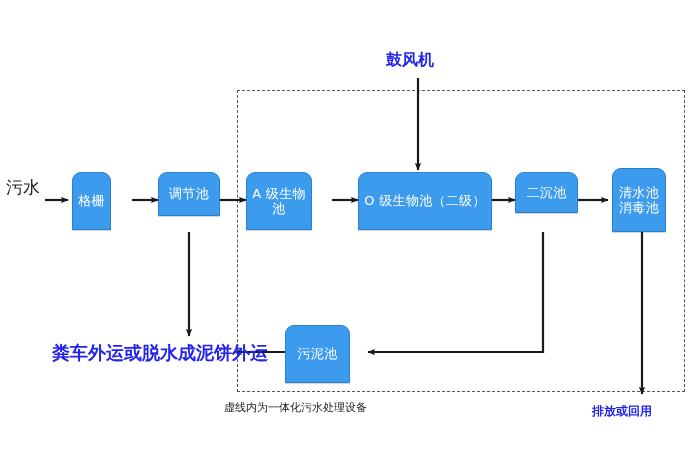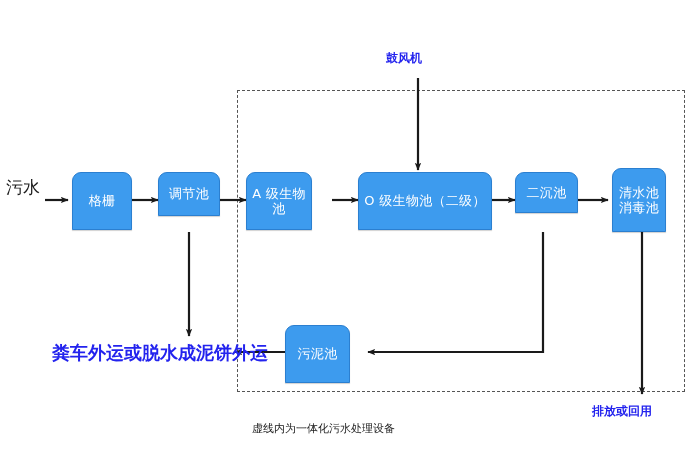--- a/index.html
+++ b/index.html
@@ -100,21 +100,21 @@
 
     <line x1="189" y1="232" x2="189" y2="336" stroke="#1a1a1a" stroke-width="2.2" marker-end="url(#ah)"></line>
 
     <polyline points="543,232 543,352 368,352" fill="none" stroke="#1a1a1a" stroke-width="2.2" marker-end="url(#ah)"></polyline>
 
     <line x1="285" y1="352" x2="235" y2="352" stroke="#1a1a1a" stroke-width="2.2" marker-end="url(#ah)"></line>
 
     <line x1="642" y1="232" x2="642" y2="394" stroke="#1a1a1a" stroke-width="2.2" marker-end="url(#ah)"></line>
   </svg>
 
-  <div class="node" style="left:72px;  top:172px; width:60px;  height:58px;">
+  <div class="node" style="left:72px;  top:172px; width:39px;  height:58px;">
     <span class="node-label">格栅</span>
   </div>
 
   <div class="node" style="left:158px; top:172px; width:62px;  height:44px;">
     <span class="node-label">调节池</span>
   </div>
 
   <div class="node" style="left:246px; top:172px; width:66px;  height:58px;">
     <span class="node-label">A 级生物池</span>
   </div>
@@ -131,21 +131,21 @@
     <span class="node-label">清水池
 消毒池</span>
   </div>
 
   <div class="node" style="left:285px; top:325px; width:65px;  height:58px;text-align:center;">
     <span class="node-label">污泥池</span>
   </div>
 
   <div class="label black" style="left:6px; top:176px; font-size:17px;">污水</div>
 
-  <div class="label blue" style="left:386px; top:50px; font-size:12px;">鼓风机</div>
+  <div class="label blue" style="left:386px; top:50px; font-size:16px;">鼓风机</div>
 
   <div class="label blue" style="left:52px; top:341px; font-size:18px;">粪车外运或脱水成泥饼外运</div>
 
   <div class="label blue" style="left:592px; top:403px; font-size:12px;">排放或回用</div>
 
-  <div class="label caption" style="left:252px; top:400px; font-size:11px;margin-top:21px;">虚线内为一体化污水处理设备</div>
+  <div class="label caption" style="left:224px; top:400px; font-size:11px;">虚线内为一体化污水处理设备</div>
 
 </div>
 
 </body></html>

